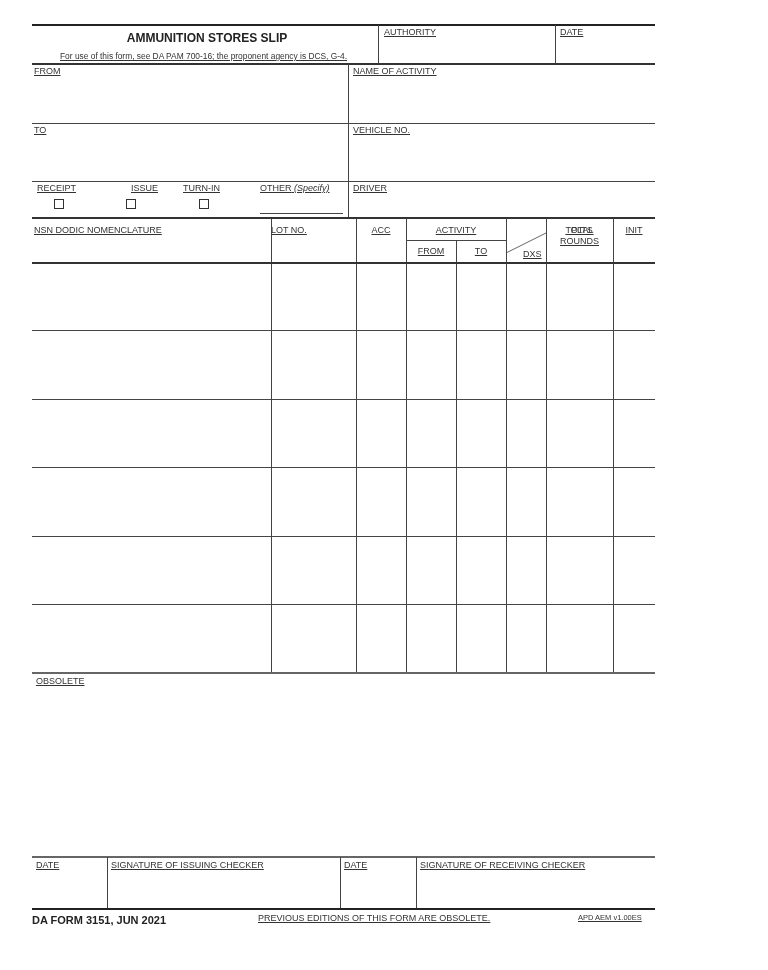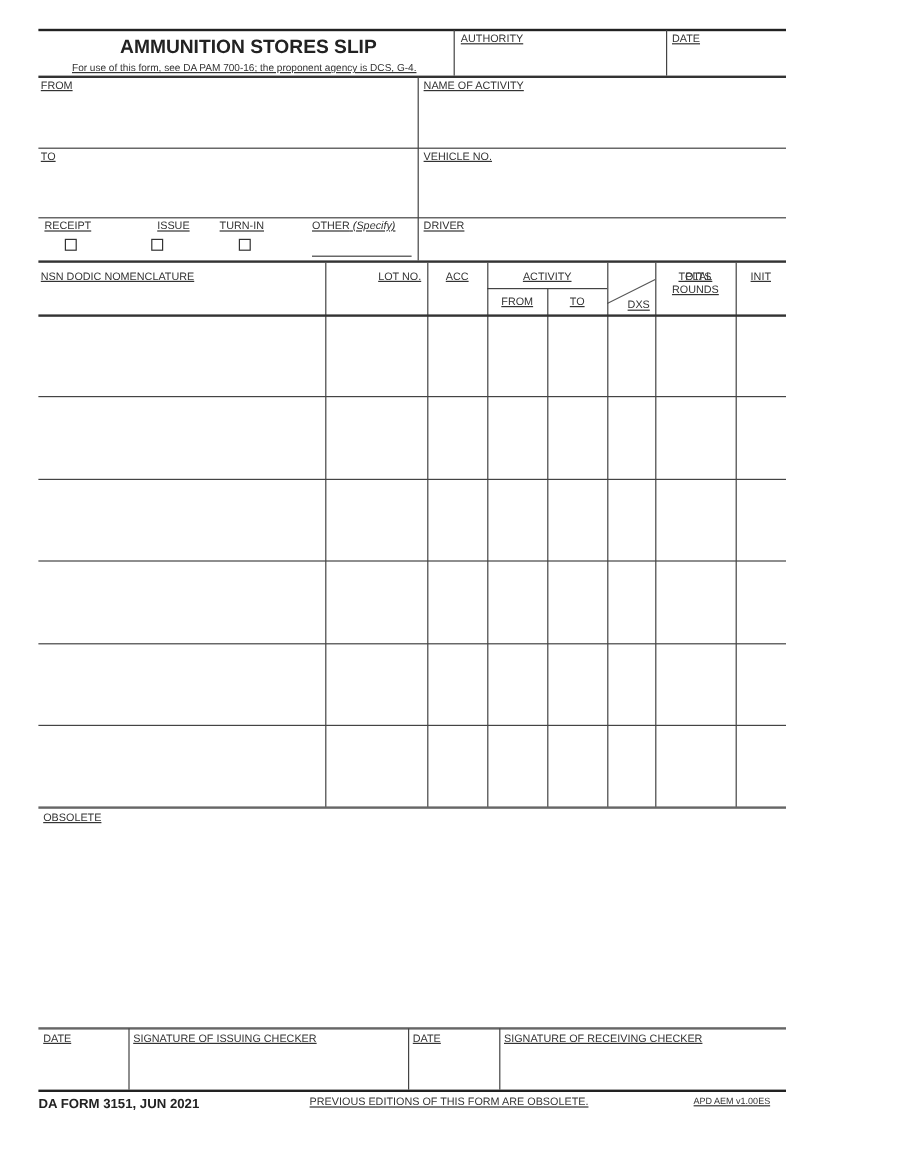--- a/index.html
+++ b/index.html
@@ -2,21 +2,21 @@
 <html><head>
 <meta charset="utf-8">
 <style>
   html, body { margin: 0; padding: 0; background: #ffffff; }
   body { width: 768px; height: 970px; position: relative; font-family: "Liberation Sans", sans-serif; color: #222; overflow: hidden; }
   .abs { position: absolute; box-sizing: border-box; }
   .lbl { font-size: 9px; color: #333; line-height: 11px; white-space: nowrap; text-decoration: underline; }
   .hline { position: absolute; height: 0; border-top: 1px solid #444; }
   .hthick { border-top: 2px solid #222; }
   .vline { position: absolute; width: 0; border-left: 1px solid #444; }
-  .title { font-size: 16px; font-weight: bold; color: #222; }
+  .title { font-size: 12px; font-weight: bold; color: #222; }
   .cb { position: absolute; width: 10px; height: 10px; border: 1px solid #333; box-sizing: border-box; background: #fff; }
   .center { text-align: center; }
 </style>
 </head>
 <body>
 
 <div class="hline hthick" style="left:32px; top:24px; width:623px;"></div>
 
 <div class="abs title center" style="left:32px; top:31px; width:350px;">AMMUNITION STORES SLIP</div>
 <div class="abs lbl" style="left:32px; top:51px; font-size:8.4px;padding-left:28px;">For use of this form, see DA PAM 700-16; the proponent agency is DCS, G-4.</div>
@@ -62,21 +62,21 @@
 </div>
 <div class="abs" style="left:260px; top:201px; width:83px; height:13px; border-bottom:1px solid #444;"></div>
 
 <div class="abs" style="left:348px; top:182px; width:307px; height:35px;">
   <div class="abs lbl" style="left:5px; top:1px;">DRIVER</div>
 </div>
 <div class="hline" style="left:32px; top:217px; width:623px; border-top:2px solid #333;"></div>
 
 <div class="abs" style="left:32px; top:219px; width:623px; height:43px;">
   <div class="abs lbl" style="left:2px; top:6px;">NSN DODIC NOMENCLATURE</div>
-  <div class="abs lbl" style="left:239px; top:6px; width:80px; text-align:right;padding-left:44px;">LOT NO.</div>
+  <div class="abs lbl" style="left:239px; top:6px; width:80px; ">LOT NO.</div>
   <div class="abs lbl center" style="left:324px; top:6px; width:50px;">ACC</div>
   <div class="abs lbl center" style="left:374px; top:6px; width:100px;">ACTIVITY</div>
   <div class="hline" style="left:374px; top:21px; width:100px;"></div>
   <div class="abs lbl center" style="left:374px; top:27px; width:50px;">FROM</div>
   <div class="abs lbl center" style="left:424px; top:27px; width:50px;">TO</div>
   <div class="abs lbl" style="left:506px; top:6px;margin-left:33px;">PLTS</div>
   <div class="abs lbl" style="left:491px; top:30px;">DXS</div>
   <svg class="abs" style="left:474px; top:0px;" width="40" height="43">
     <line x1="0" y1="34" x2="40" y2="14" stroke="#555" stroke-width="0.9"></line>
   </svg>

